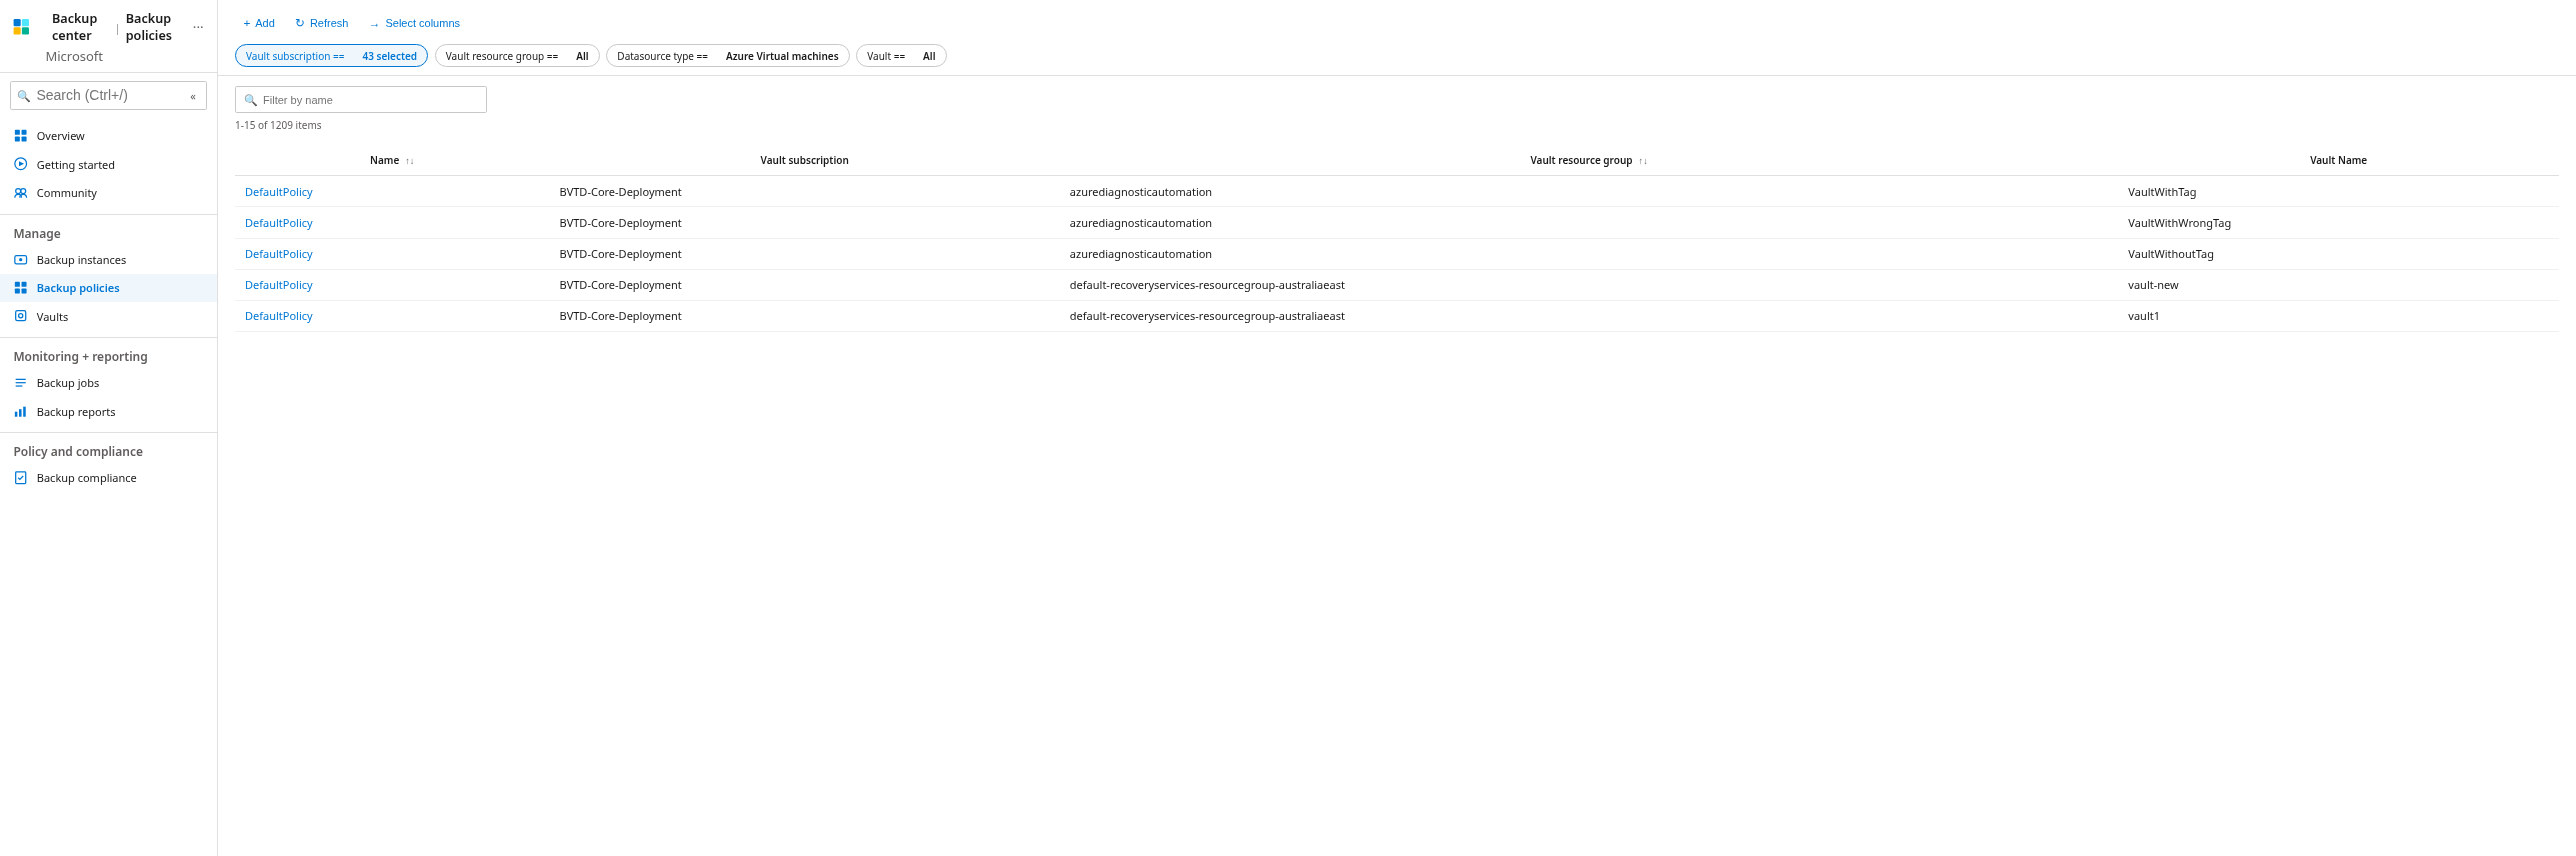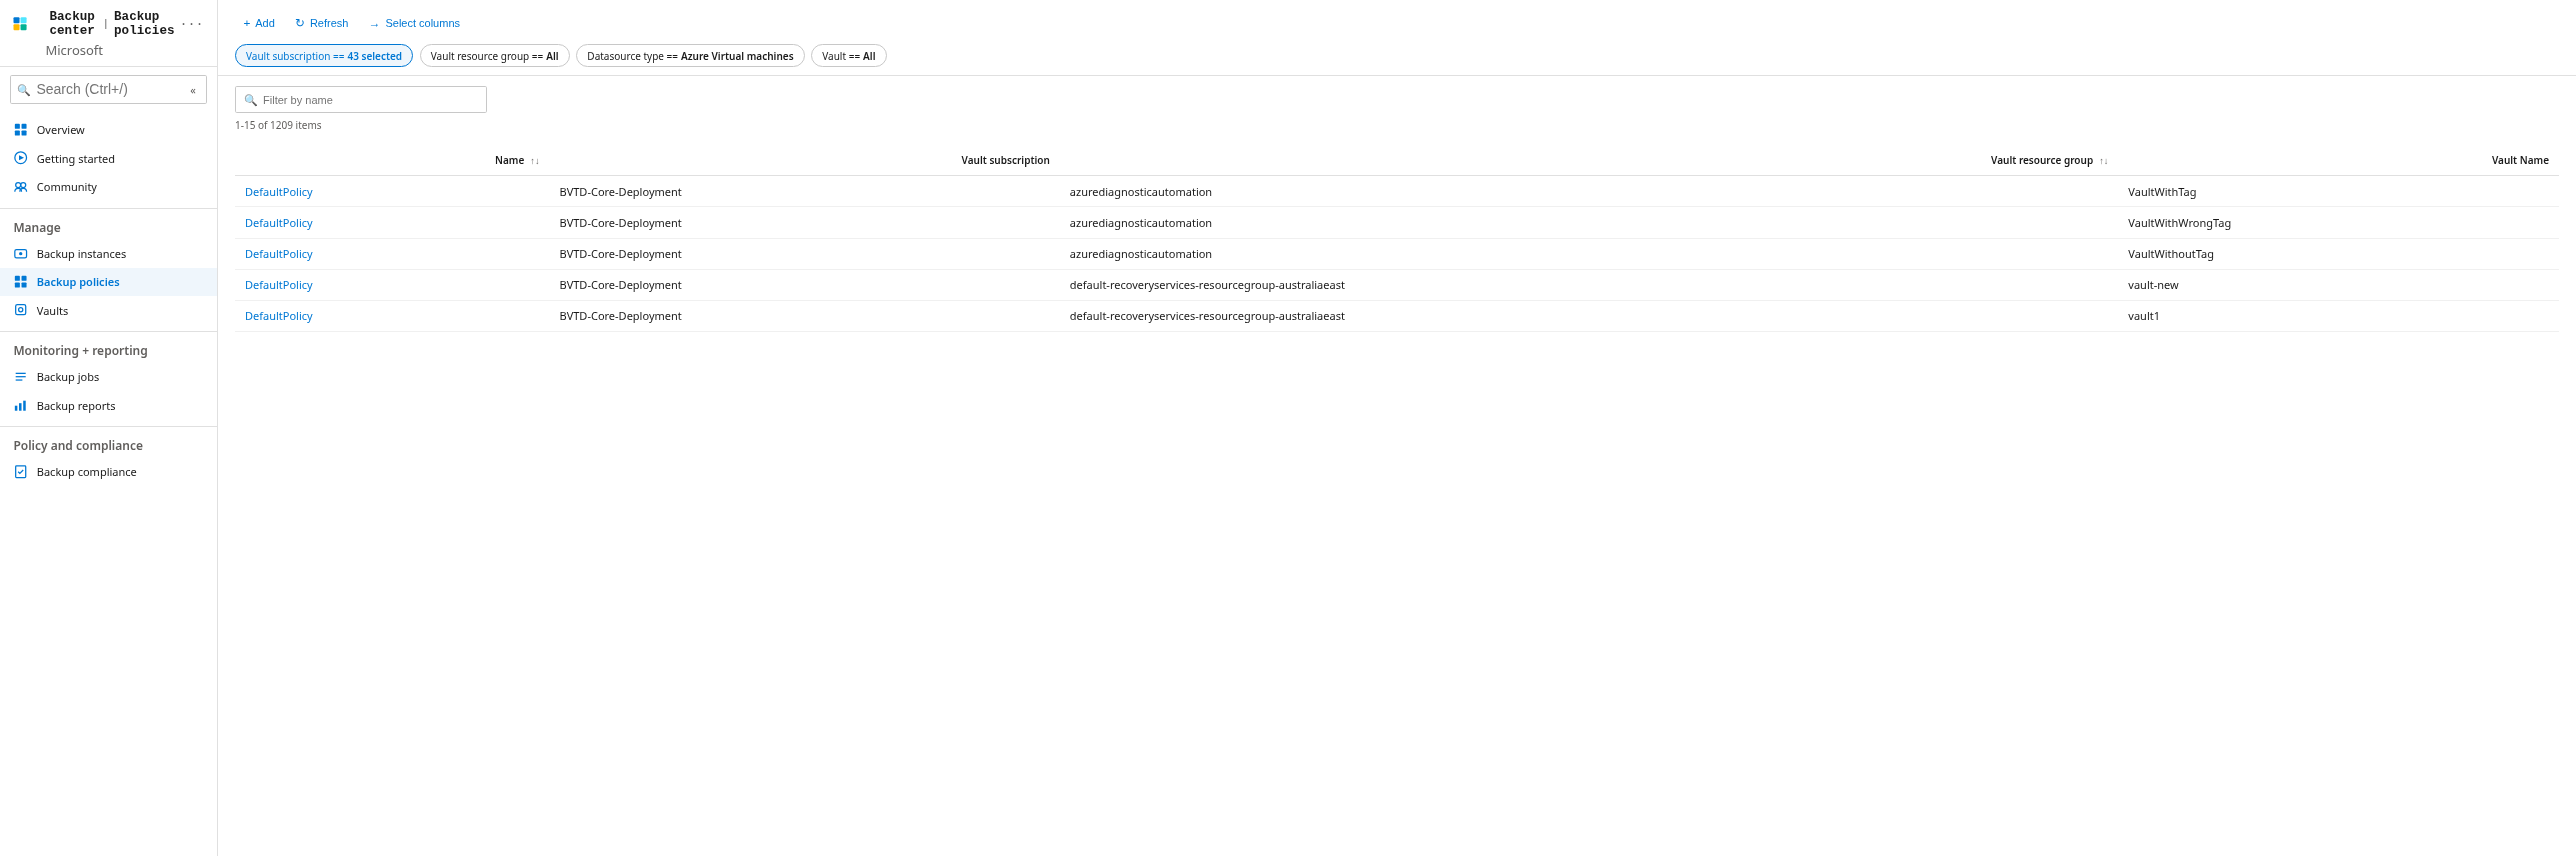--- a/index.html
+++ b/index.html
@@ -1,21 +1,21 @@
 <!DOCTYPE html>
 <html style="font-size:13.4px"><head>
   <meta charset="utf-8">
   <style>
     * { margin: 0; padding: 0; box-sizing: border-box; }
     body { font-family: 'Segoe UI', system-ui, sans-serif; font-size: 11px; color: #1a1a1a; background: #fff; display: flex; height: 100vh; overflow: hidden; }
 
     
     .sidebar { width: 218px; min-width: 218px; background: #fff; border-right: 0.8px solid #e0e0e0; display: flex; flex-direction: column; overflow-y: auto; }
     .sidebar-header { padding: 10px 13.4px 6.7px; border-bottom: 0.8px solid #e0e0e0; }
-    .app-title-row { display: flex; align-items: center; gap: 22px; font-family: Liberation Mono, monospace; }
+    .app-title-row { display: flex; align-items: center; gap: 22px; }
     .app-icon { width: 23.5px; height: 23.5px; }
     .app-title { font-size: 12.6px; font-weight: 600; color: #1a1a1a; }
     .app-subtitle { font-size: 13px; color: #666; margin-top: 3px; padding-left: 32px; }
     .app-title-text { display: flex; align-items: center; gap: 5px; }
     .title-separator { color: #666; font-weight: 300; }
     .page-title { font-size: 12.6px; font-weight: 600; }
     .more-icon { color: #666; font-size: 13.4px; cursor: pointer; }
 
     .search-box { margin: 8.4px 10px; display: flex; align-items: center; gap: 5px; border: 0.8px solid #c8c8c8; border-radius: 1.7px; padding: 4.2px 6.7px; background: #fff; cursor: text; }
     .search-box input { border: none; outline: none; font-size: 14px; color: #1a1a1a; width: 100%; background: transparent; }
@@ -29,34 +29,34 @@
     .section-label { padding: 10px 13.4px 3.4px; font-size: 12px; font-weight: 600; color: #605e5c; text-transform: none; border-top: 0.8px solid #e0e0e0; margin-top: 7px; }
 
     
     .main { flex: 1; display: flex; flex-direction: column; overflow: hidden; }
     .main-header { padding: 11.8px 17px 8.4px; border-bottom: 0.8px solid #e0e0e0; }
     .toolbar { display: flex; align-items: center; gap: 3.4px; margin-bottom: 10px; }
     .toolbar-btn { display: flex; align-items: center; gap: 5px; padding: 4.2px 8.4px; border: none; background: transparent; cursor: pointer; font-size: 11px; color: #0078d4; border-radius: 1.7px; }
     .toolbar-btn .btn-icon { font-size: 11.8px; }
 
     .filters { display: flex; align-items: center; gap: 6.7px; flex-wrap: wrap; }
-    .filter-chip { display: flex; align-items: flex-start; padding: 3.4px 10px; border: 0.8px solid #c8c8c8; border-radius: 13.4px; font-size: 10px; cursor: pointer; background: #fff; gap: 3px; }
+    .filter-chip { display: flex; align-items: flex-start; padding: 3.4px 10px; border: 0.8px solid #c8c8c8; border-radius: 13.4px; font-size: 10px; cursor: pointer; background: #fff; gap: 18px; }
     .filter-chip.active { background: #eff6fc; border-color: #0078d4; color: #0078d4; }
     .filter-chip strong { font-weight: 600; }
 
     .filter-search { margin: 10px 0 5px; display: flex; align-items: center; gap: 5px; border: 0.8px solid #c8c8c8; border-radius: 1.7px; padding: 5px 8.4px; width: 252px; background: #fff; }
     .filter-search input { border: none; outline: none; font-size: 11px; color: #1a1a1a; width: 100%; background: transparent; }
 
     .items-count { font-size: 10px; color: #605e5c; margin-bottom: 12px; }
 
     
     .table-container { flex: 1; overflow-y: auto; padding: 0 17px; }
     table { width: 100%; border-collapse: collapse; }
     thead tr { border-bottom: 0.8px solid #e0e0e0; }
-    th { padding: 8.4px 10px; text-align: right; font-size: 10px; font-weight: 600; color: #1a1a1a; position: sticky; top: 0; background: #fff; white-space: nowrap; }
+    th { padding: 8.4px 10px; text-align: center; font-size: 10px; font-weight: 600; color: #1a1a1a; position: sticky; top: 0; background: #fff; white-space: nowrap; }
     th .sort-icon { color: #605e5c; font-size: 9.2px; margin-left: 3.4px; cursor: pointer; }
     td { padding: 7.6px 10px; font-size: 11px; color: #1a1a1a; border-bottom: 0.8px solid #f0f0f0; }
     .link-text { color: #0078d4; cursor: pointer; }
   </style>
 </head>
 <body>
 
 <div class="sidebar">
   <div class="sidebar-header">
     <div class="app-title-row">

